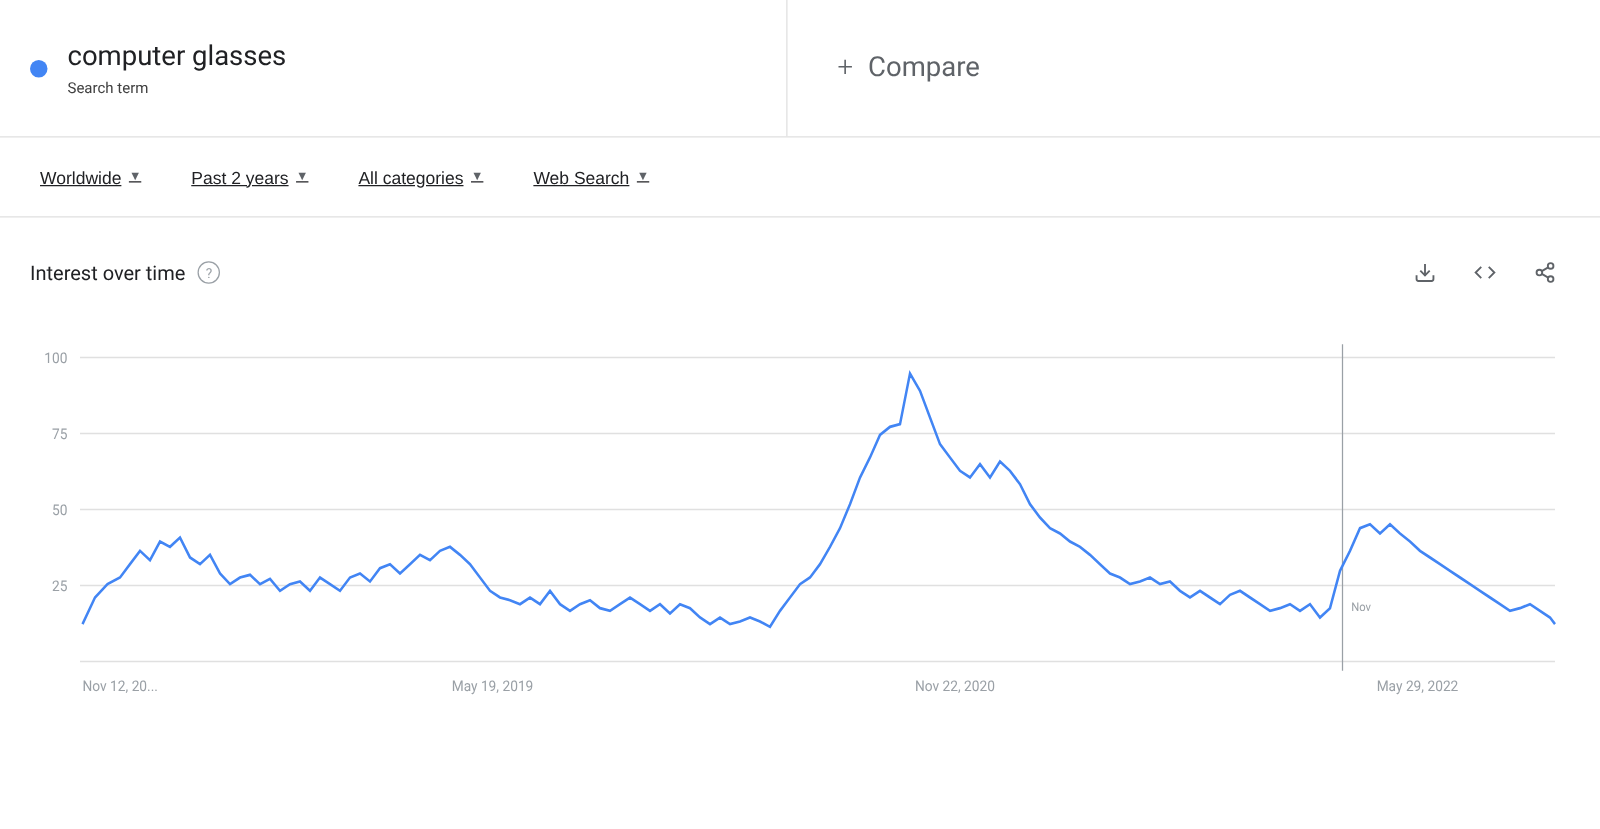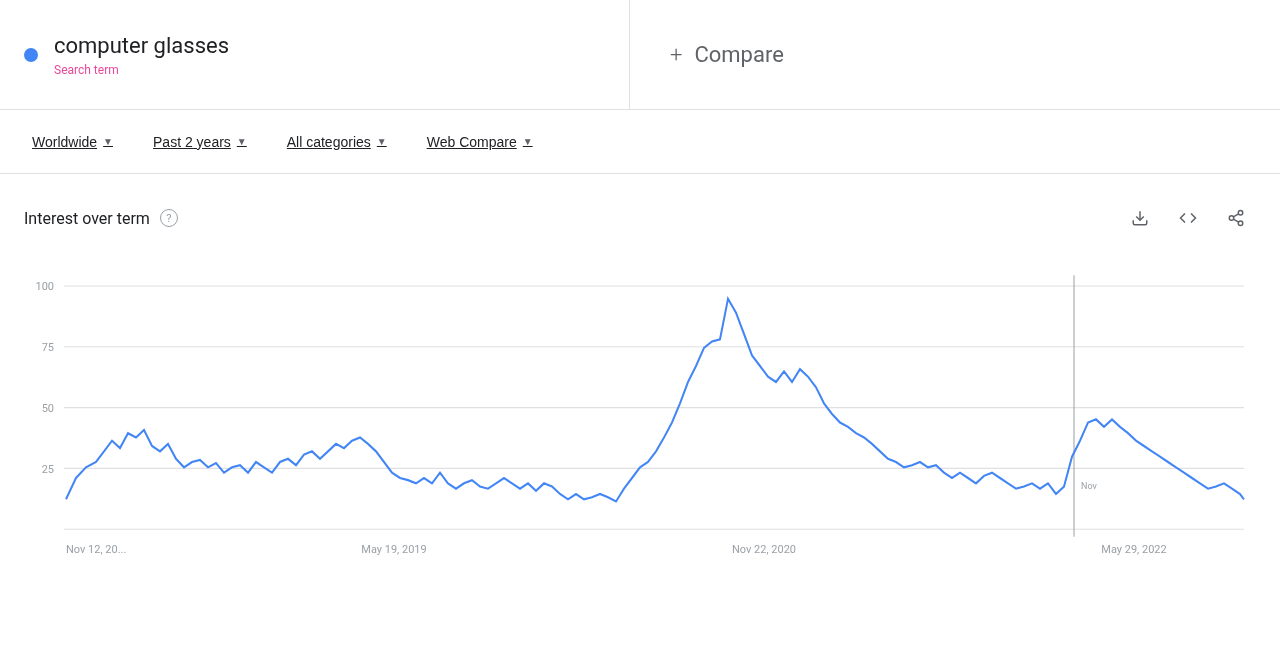--- a/index.html
+++ b/index.html
@@ -31,21 +31,21 @@
 
     .search-term-text h2 {
       font-size: 22px;
       font-weight: 400;
       color: #202124;
       line-height: 1.3;
     }
 
     .search-term-text .subtitle {
       font-size: 12px;
-      color: #ec4899;
+      color: #404040;
       margin-top: 2px;
     }
 
     .compare-section {
       display: flex;
       align-items: center;
       padding: 0 40px;
       gap: 12px;
       cursor: pointer;
     }
@@ -207,29 +207,29 @@
   </button>
   <button class="filter-btn">
     <span>Past 2 years</span>
     <span class="filter-chevron">▼</span>
   </button>
   <button class="filter-btn">
     <span>All categories</span>
     <span class="filter-chevron">▼</span>
   </button>
   <button class="filter-btn">
-    <span>Web Compare</span>
+    <span>Web Search</span>
     <span class="filter-chevron">▼</span>
   </button>
 </div>
 
 <div class="chart-section">
   <div class="chart-header">
     <div class="chart-title-group">
-      <span class="chart-title">Interest over term</span>
+      <span class="chart-title">Interest over time</span>
       <div class="help-icon">
         <span>?</span>
       </div>
     </div>
     <div class="chart-actions">
       <button class="action-icon-btn" title="Download">
         <svg width="18" height="18" viewBox="0 0 24 24" fill="none" stroke="#5f6368" stroke-width="2">
           <path d="M21 15v4a2 2 0 0 1-2 2H5a2 2 0 0 1-2-2v-4"></path>
           <polyline points="7 10 12 15 17 10"></polyline>
           <line x1="12" y1="15" x2="12" y2="3"></line>

